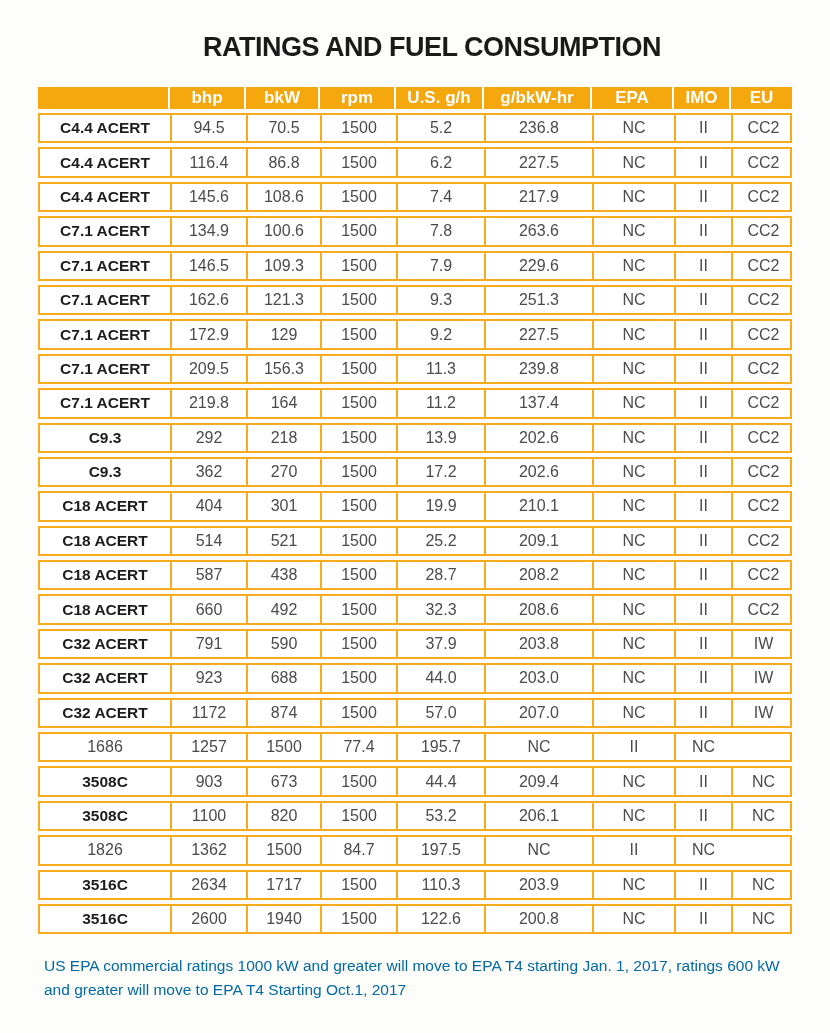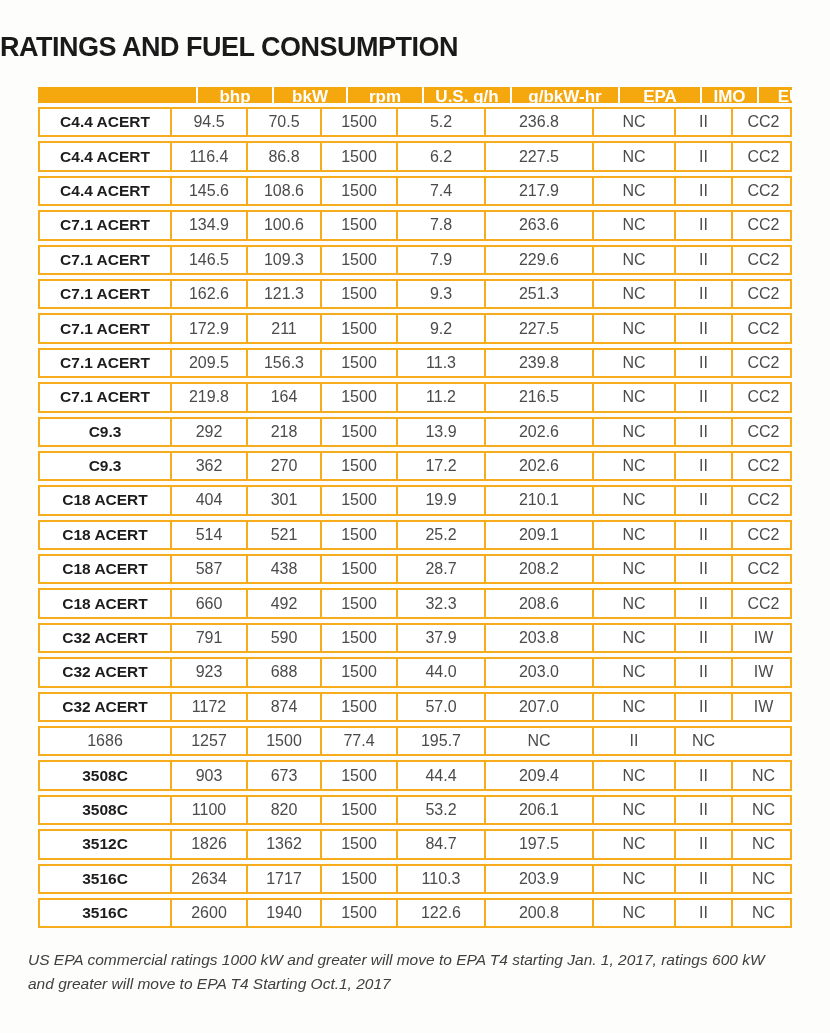--- a/index.html
+++ b/index.html
@@ -14,39 +14,39 @@
   html,body{width:830px;}
   body{
     height:1033px;
     background:var(--page-bg);
     font-family:"Liberation Sans", sans-serif;
     overflow:hidden;
   }
   .page{position:relative;width:830px;height:1033px;}
   .title{
     margin-top:32px;
-    text-align:left;
+    text-align:center;
     font-size:27px;
     font-weight:bold;
     letter-spacing:-0.5px;
     color:#1A1A1A;
+    margin-left:34px;
   }
   .ratings-table{
     margin:24px 0 0 38px;
     width:754px;
   }
   .grid-row{
     display:grid;
     grid-template-columns:130px 76px 74px 76px 88px 108px 82px 57px 63px;
   }
   .thead{
     background:var(--header-bg);
-    height:16px;
+    height:22px;
     margin-bottom:4px;
-    padding-left:28px;
   }
   .th{
     display:flex;
     align-items:center;
     justify-content:center;
     color:var(--header-text);
     font-weight:bold;
     font-size:17px;
   }
   .th + .th{border-left:2px solid #FFFFFF;}
@@ -67,26 +67,25 @@
     overflow:hidden;
   }
   .cell + .cell{border-left:2px solid var(--border);}
   .cell.model{
     font-weight:bold;
     font-size:15.5px;
     color:var(--model-text);
     border-radius:10px;
   }
   .footnote{
-    margin:20px 0 0 28px;
+    margin:20px 0 0 44px;
     width:762px;
-    font-style:italic;
     font-size:15.5px;
     line-height:1.55;
-    color:#404040;
+    color:#0369a1;
   }
 </style>
 </head>
 <body>
 
 <div class="page">
   <h1 class="title">RATINGS AND FUEL CONSUMPTION</h1>
 
   <div class="ratings-table">
     <div class="thead grid-row" id="thead">
@@ -163,21 +162,21 @@
           <div class="cell">1500</div>
           <div class="cell">9.3</div>
           <div class="cell">251.3</div>
           <div class="cell">NC</div>
           <div class="cell">II</div>
           <div class="cell">CC2</div>
         </div>
         <div class="row grid-row">
           <div class="cell model">C7.1 ACERT</div>
           <div class="cell">172.9</div>
-          <div class="cell">211</div>
+          <div class="cell">129</div>
           <div class="cell">1500</div>
           <div class="cell">9.2</div>
           <div class="cell">227.5</div>
           <div class="cell">NC</div>
           <div class="cell">II</div>
           <div class="cell">CC2</div>
         </div>
         <div class="row grid-row">
           <div class="cell model">C7.1 ACERT</div>
           <div class="cell">209.5</div>
@@ -188,21 +187,21 @@
           <div class="cell">NC</div>
           <div class="cell">II</div>
           <div class="cell">CC2</div>
         </div>
         <div class="row grid-row">
           <div class="cell model">C7.1 ACERT</div>
           <div class="cell">219.8</div>
           <div class="cell">164</div>
           <div class="cell">1500</div>
           <div class="cell">11.2</div>
-          <div class="cell">216.5</div>
+          <div class="cell">137.4</div>
           <div class="cell">NC</div>
           <div class="cell">II</div>
           <div class="cell">CC2</div>
         </div>
         <div class="row grid-row">
           <div class="cell model">C9.3</div>
           <div class="cell">292</div>
           <div class="cell">218</div>
           <div class="cell">1500</div>
           <div class="cell">13.9</div>
@@ -325,21 +324,20 @@
           <div class="cell">1100</div>
           <div class="cell">820</div>
           <div class="cell">1500</div>
           <div class="cell">53.2</div>
           <div class="cell">206.1</div>
           <div class="cell">NC</div>
           <div class="cell">II</div>
           <div class="cell">NC</div>
         </div>
         <div class="row grid-row">
-          <div class="cell model">3512C</div>
           <div class="cell">1826</div>
           <div class="cell">1362</div>
           <div class="cell">1500</div>
           <div class="cell">84.7</div>
           <div class="cell">197.5</div>
           <div class="cell">NC</div>
           <div class="cell">II</div>
           <div class="cell">NC</div>
         </div>
         <div class="row grid-row">

